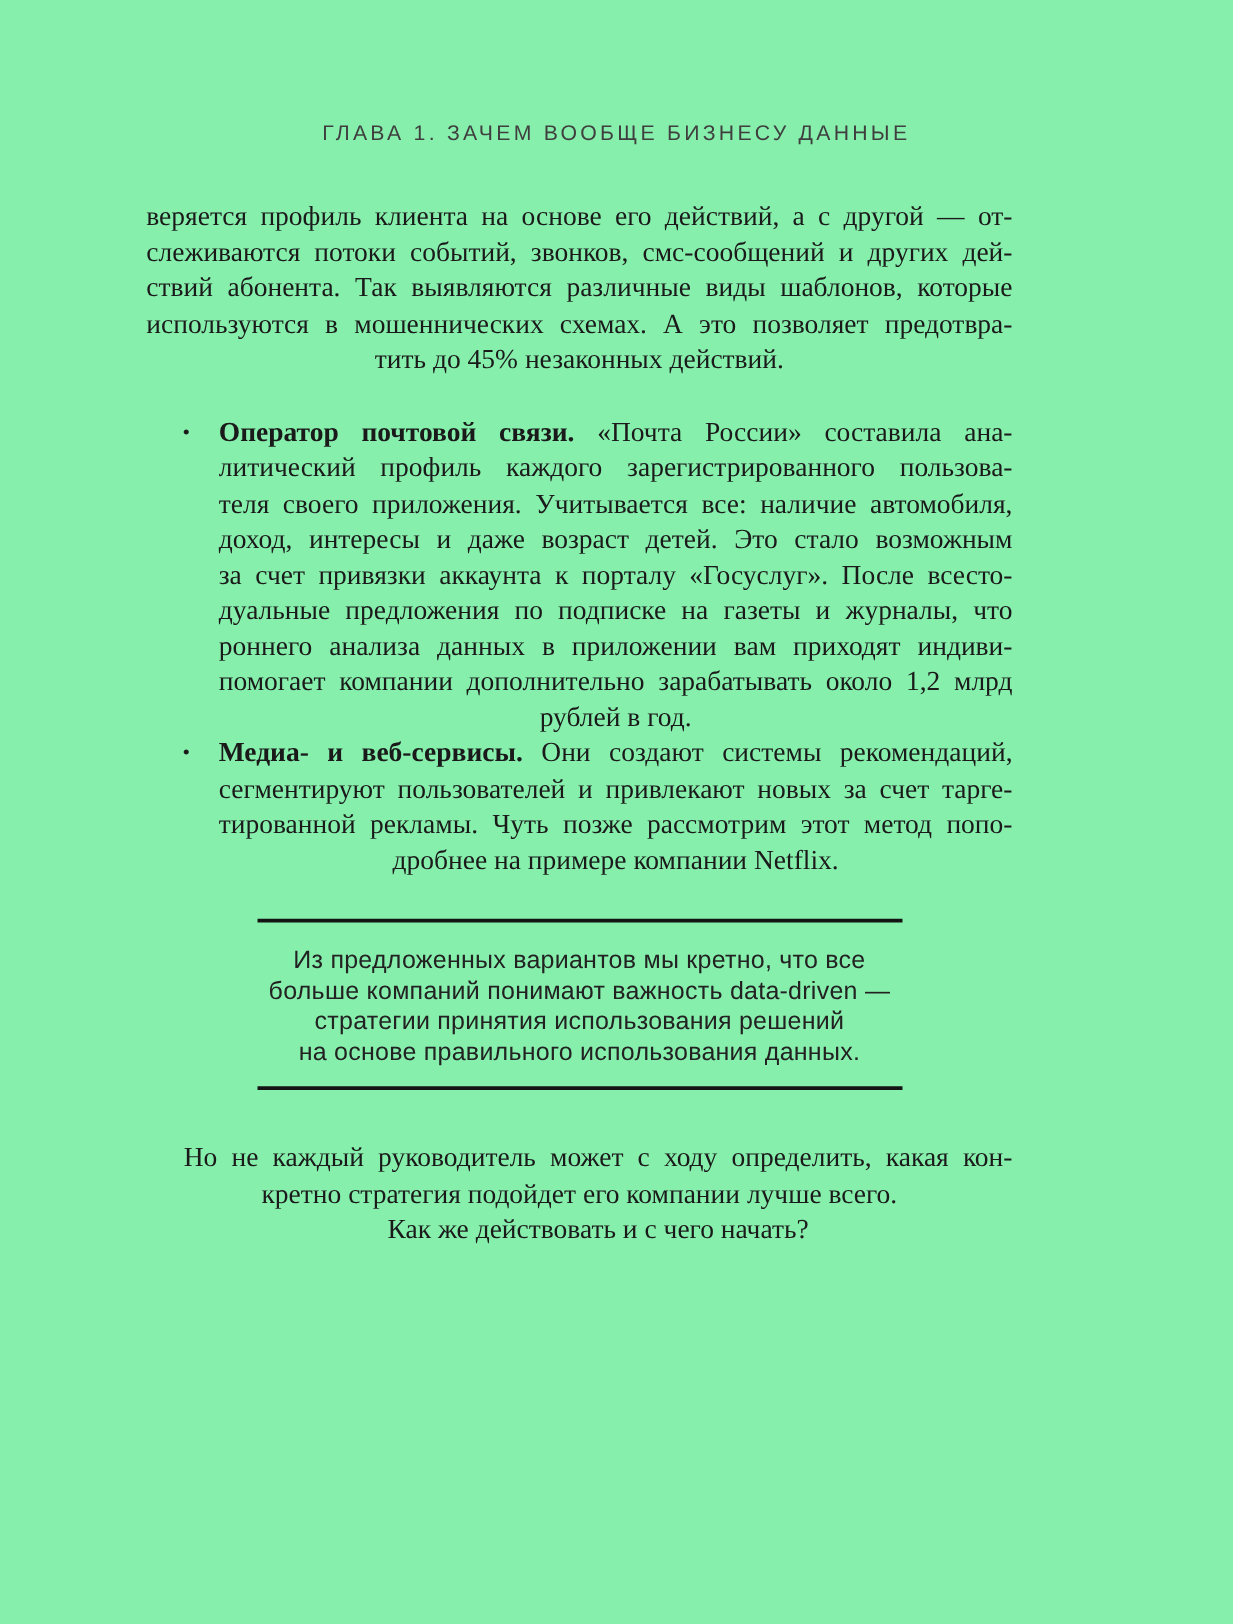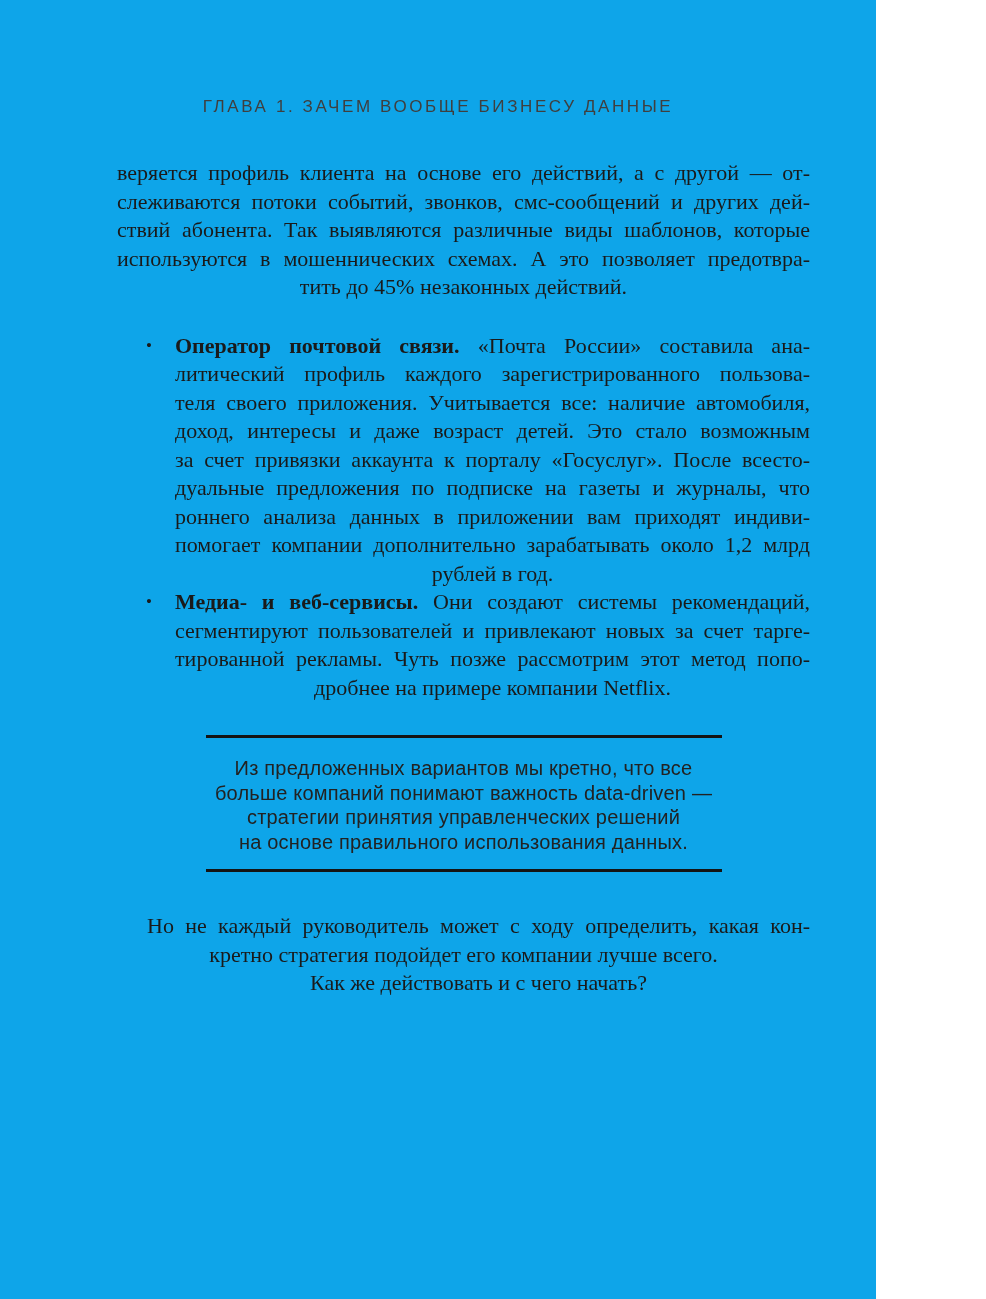--- a/index.html
+++ b/index.html
@@ -9,23 +9,23 @@
   }
   body {
     width: 986px;
     height: 1299px;
     overflow: hidden;
     font-family: "Liberation Serif", serif;
     color: #1a1a1a;
   }
   .page {
     position: relative;
-    width: 876px;
+    width: 986px;
     height: 1299px;
-    background: #0ea5e9;
+    background: #86efac;
   }
   .content {
     margin-left: 117px;
     width: 693px;
   }
   
   .chapter-header {
     padding-top: 97px;
     text-align: center;
     font-family: "Liberation Sans", sans-serif;
@@ -125,21 +125,21 @@
           <div class="line">дробнее на примере компании Netflix.</div>
         </div>
 
     </div>
 
     <div class="pull-quote">
       <div class="quote-rule"></div>
       <div class="quote-text">
           <div class="line">Из предложенных вариантов мы кретно, что все</div>
           <div class="line">больше компаний понимают важность data-driven —</div>
-          <div class="line">стратегии принятия управленческих решений</div>
+          <div class="line">стратегии принятия использования решений</div>
           <div class="line">на основе правильного использования данных.</div>
         </div>
       <div class="quote-rule"></div>
     </div>
 
     <div class="body-text closing justify">
         <div class="line">Но не каждый руководитель может с ходу определить, какая кон-</div>
         <div class="line">кретно стратегия подойдет его компании лучше всего.</div>
       </div>
 

